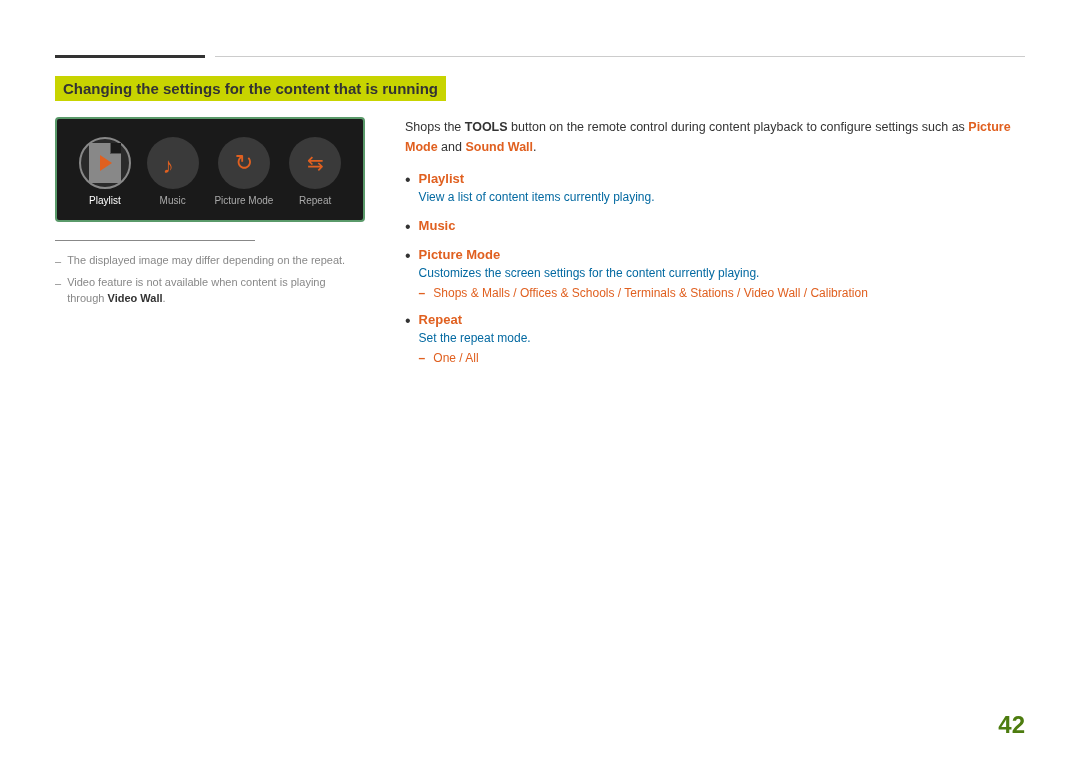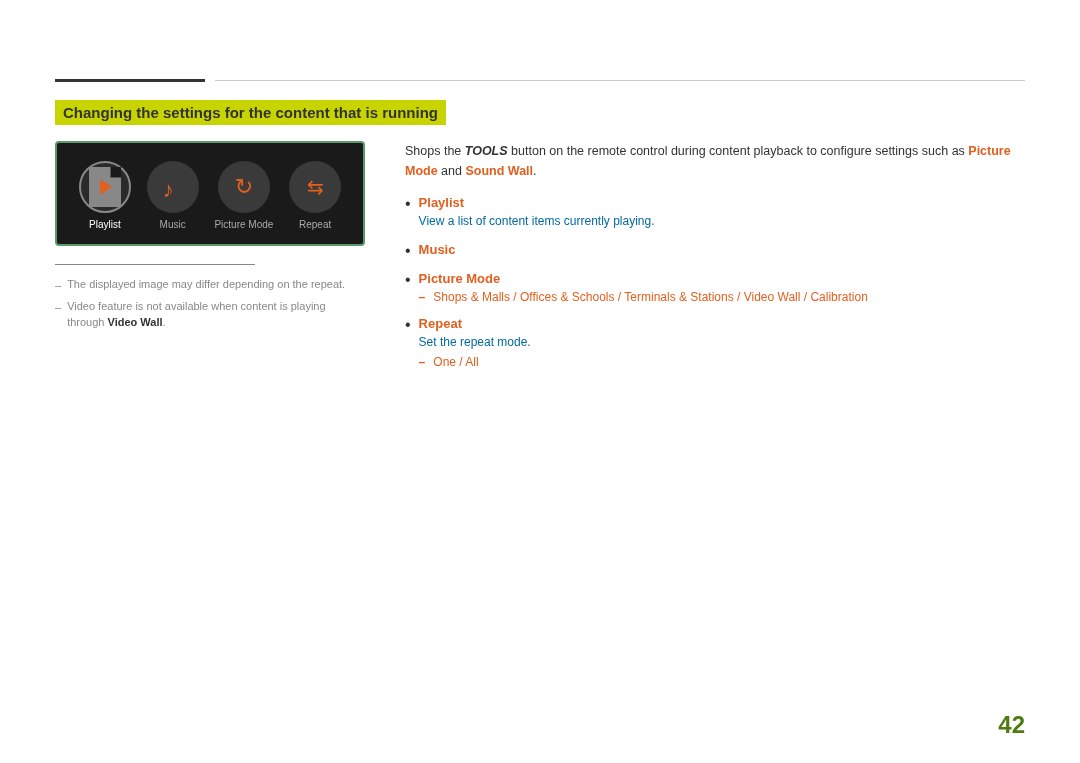--- a/index.html
+++ b/index.html
@@ -9,21 +9,20 @@
       background: #fff;
       font-family: 'Arial', sans-serif;
       font-size: 13px;
       color: #333;
       position: relative;
       overflow: hidden;
     }
 
     .page-container {
       padding: 55px 55px 40px 55px;
-      margin-top: 24px;
     }
 
     
     .top-lines {
       display: flex;
       align-items: center;
       margin-bottom: 18px;
     }
     .top-line-dark {
       width: 150px;
@@ -202,21 +201,20 @@
     .right-intro {
       font-size: 12.5px;
       color: #333;
       line-height: 1.6;
       margin-bottom: 14px;
     }
 
     .tools-bold {
       font-weight: bold;
       color: #333;
-      font-style: italic;
     }
 
     .orange-link {
       color: #e06020;
       font-weight: bold;
     }
 
     
     .bullet-list {
       list-style: none;
@@ -377,20 +375,21 @@
           <span class="bullet-dot">•</span>
           <div class="bullet-content">
             <span class="bullet-title">Music</span>
           </div>
         </li>
 
         <li class="bullet-item">
           <span class="bullet-dot">•</span>
           <div class="bullet-content">
             <span class="bullet-title">Picture Mode</span>
+            <span class="bullet-desc">Customizes the screen settings for the content currently playing.</span>
             <div class="sub-bullet">
               <span class="sub-bullet-dash">–</span>
               <span class="sub-bullet-text">
                 <span>Shops &amp; Malls</span><span class="separator"> / </span><span>Offices &amp; Schools</span><span class="separator"> / </span><span>Terminals &amp; Stations</span><span class="separator"> / </span><span>Video Wall</span><span class="separator"> / </span><span>Calibration</span>
               </span>
             </div>
           </div>
         </li>
 
         <li class="bullet-item">

